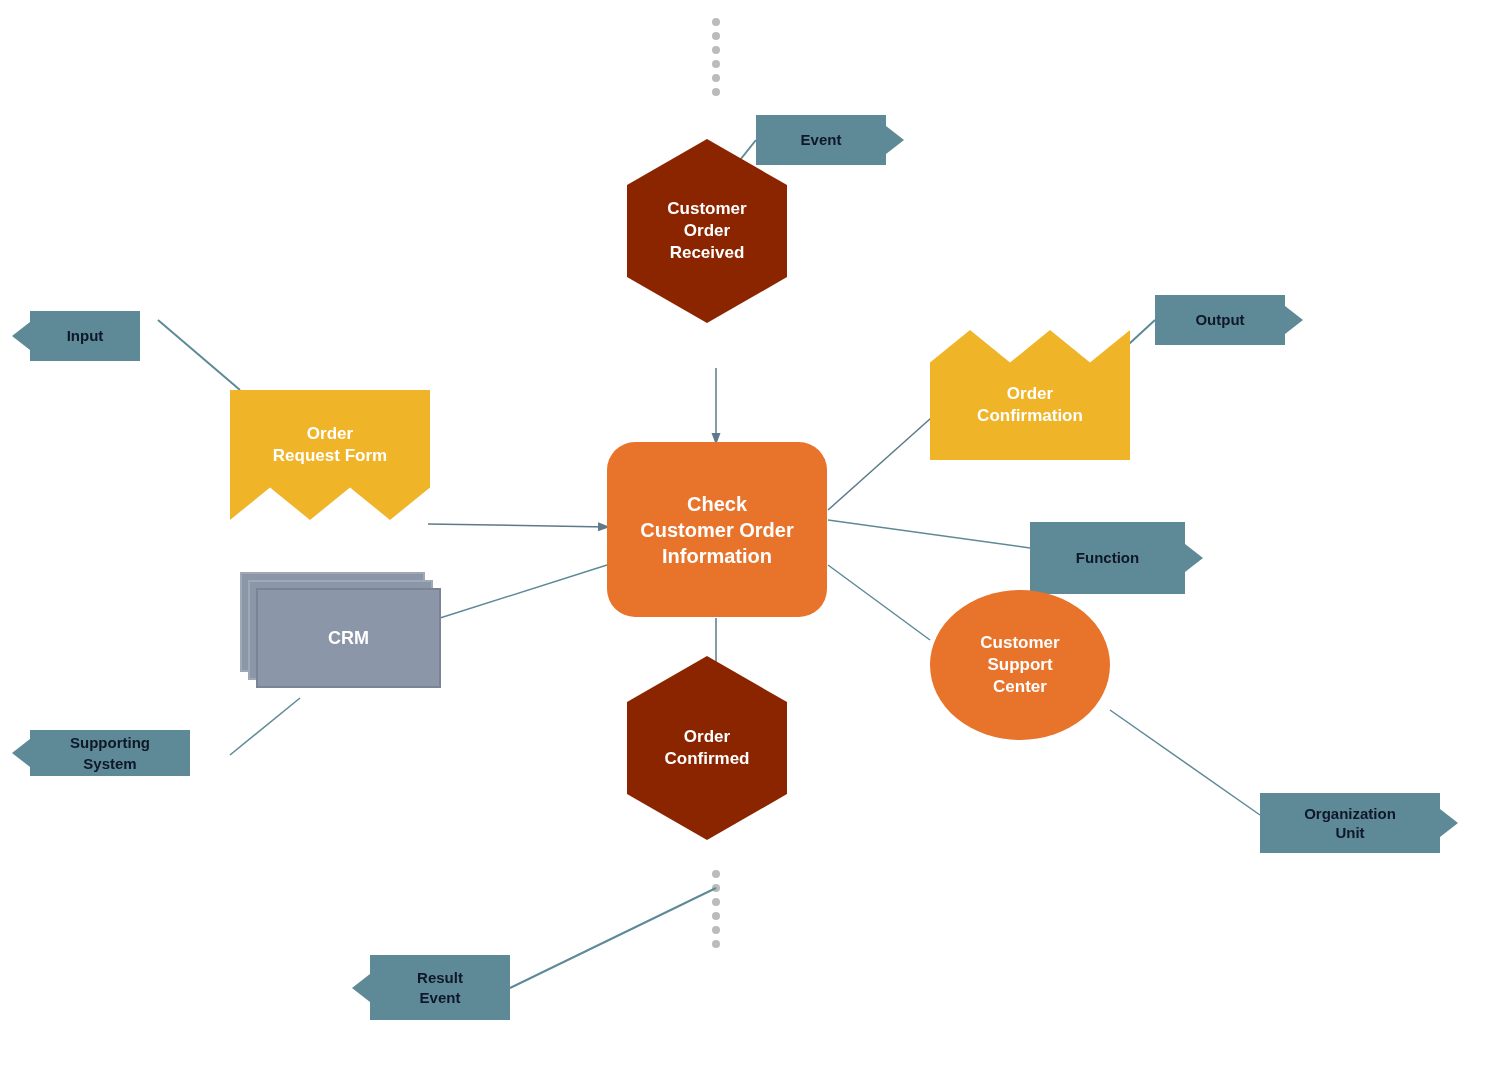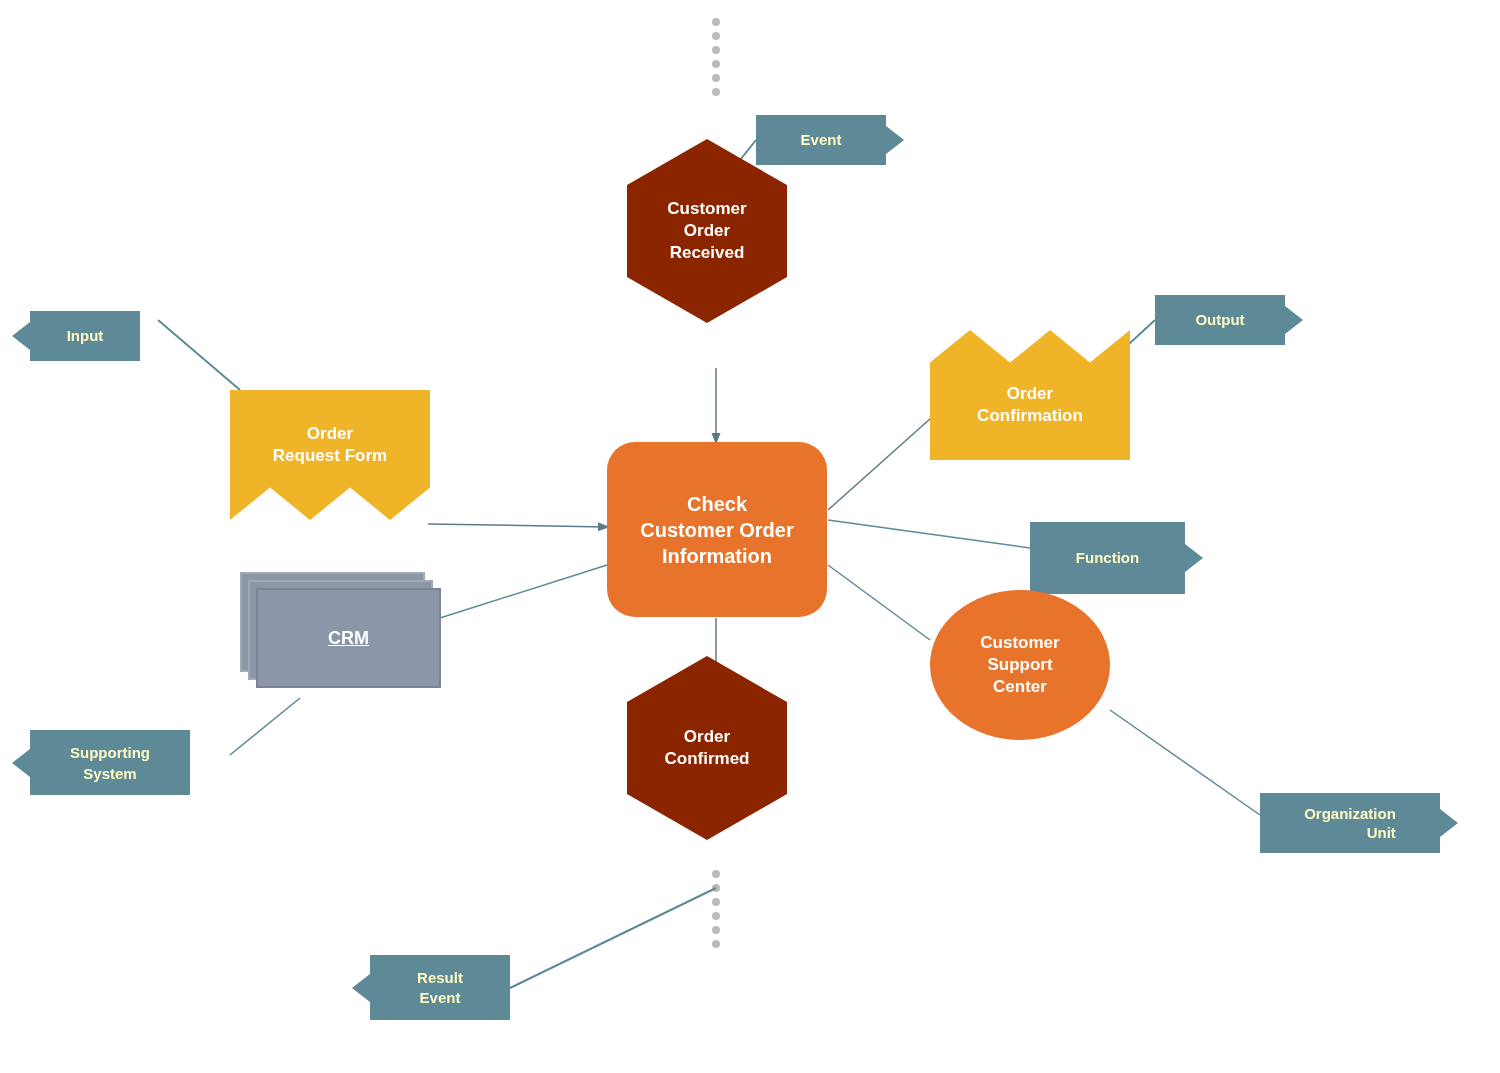--- a/index.html
+++ b/index.html
@@ -138,21 +138,21 @@
       color: #fff;
     }
     .crm-stack-1 { left: 0; top: 0; }
     .crm-stack-2 { left: 8px; top: 8px; background: #8B97A8; border: 2px solid #7a8494; position: absolute; width: 185px; height: 100px; }
     .crm-stack-3 { left: 16px; top: 16px; background: #8B97A8; border: 2px solid #7a8494; position: absolute; width: 185px; height: 100px; display: flex; align-items: center; justify-content: center; font-size: 18px; font-weight: 700; color: #fff; }
 
     
     .label-box {
       position: absolute;
       background: #5D8A96;
-      color: #fef9c3;
+      color: #0f172a;
       font-size: 15px;
       font-weight: 600;
       padding: 8px 16px;
       display: flex;
       align-items: center;
       justify-content: center;
       text-align: center;
       line-height: 1.3;
       min-width: 100px;
     }
@@ -285,41 +285,41 @@
   <span style="white-space:pre-line;">Check<br>Customer Order<br>Information</span>
 </div>
 
 <div class="label-box" style="left:1030px; top:522px; width:155px; height:72px;">
   <span>Function</span>
 </div>
 
 <div class="crm-wrap" style="left:240px; top:572px;">
   <div class="crm-stack crm-stack-1" style="position:absolute;left:0;top:0;width:185px;height:100px;background:#8B97A8;border:2.5px solid #a0a8b4;"></div>
   <div class="crm-stack crm-stack-2" style="position:absolute;left:8px;top:8px;width:185px;height:100px;background:#8B97A8;border:2.5px solid #a0a8b4;"></div>
-  <div class="crm-stack-3" style="z-index:3;text-decoration:underline;">
+  <div class="crm-stack-3" style="z-index:3;">
     <span style="font-size:18px;font-weight:700;color:#fff;">CRM</span>
   </div>
 </div>
 
 <div class="ellipse" style="left:930px; top:590px;">
   <span style="white-space:pre-line;">Customer<br>Support<br>Center</span>
 </div>
 
 <div class="hexagon-wrap" style="left:627px; top:702px;">
   <div class="hexagon hexagon-brown">
     <span style="white-space:pre-line;">Order<br>Confirmed</span>
   </div>
 </div>
 
-<div class="label-box label-box-left" style="left:30px; top:730px; width:160px; height:65px; flex-direction:column;">
+<div class="label-box label-box-left" style="left:30px; top:730px; width:160px; height:46px; flex-direction:column;">
   <span style="white-space:pre-line; text-align:center; line-height:1.4;">Supporting<br>System</span>
 </div>
 
 <div class="label-box" style="left:1260px; top:793px; width:180px; height:60px;">
-  <span style="white-space:pre-line; text-align:right;">Organization<br>Unit</span>
+  <span style="white-space:pre-line; text-align:center;">Organization<br>Unit</span>
 </div>
 
 <div class="label-box label-box-left" style="left:370px; top:955px; width:140px; height:65px;">
   <span style="white-space:pre-line; ">Result<br>Event</span>
 </div>
 <svg style="position:absolute;top:0;left:0;width:1500px;height:1073px;pointer-events:none;" xmlns="http://www.w3.org/2000/svg">
   <line x1="510" y1="988" x2="716" y2="888" stroke="#5D8A96" stroke-width="2"></line>
 </svg>
 
 </body></html>

